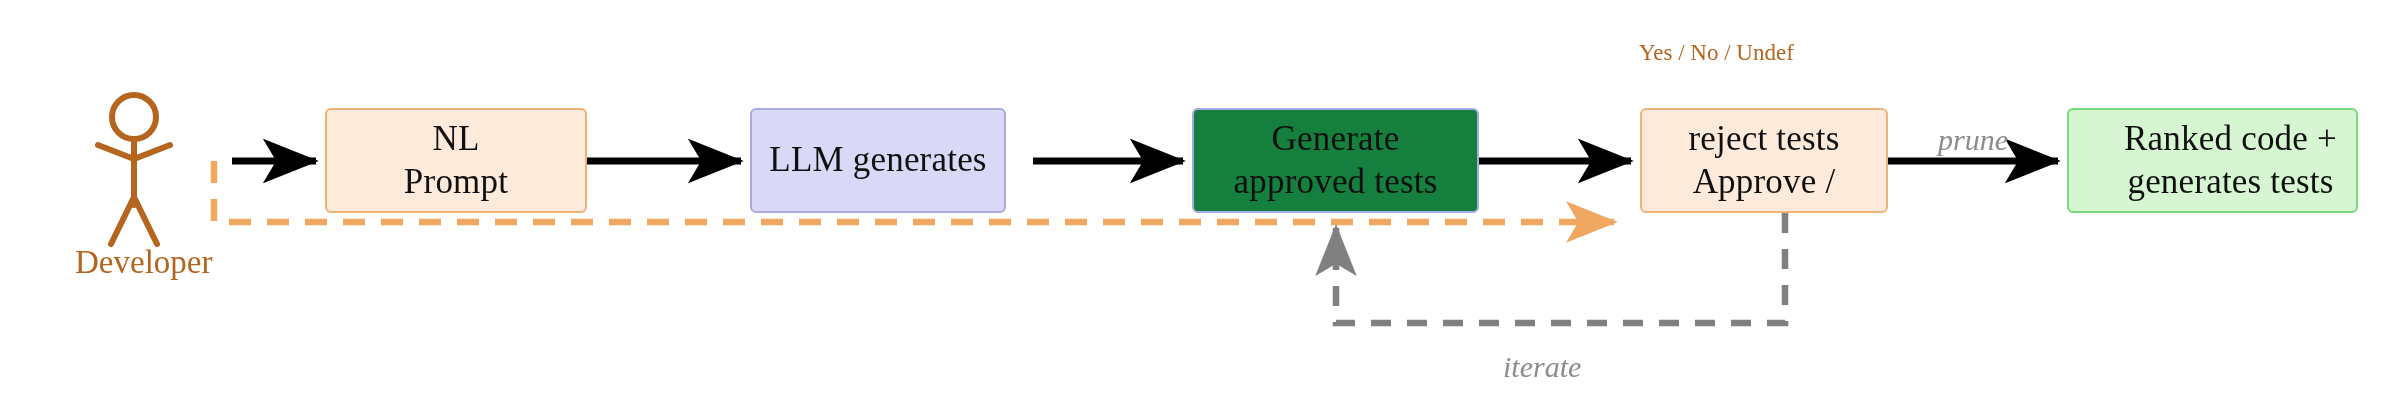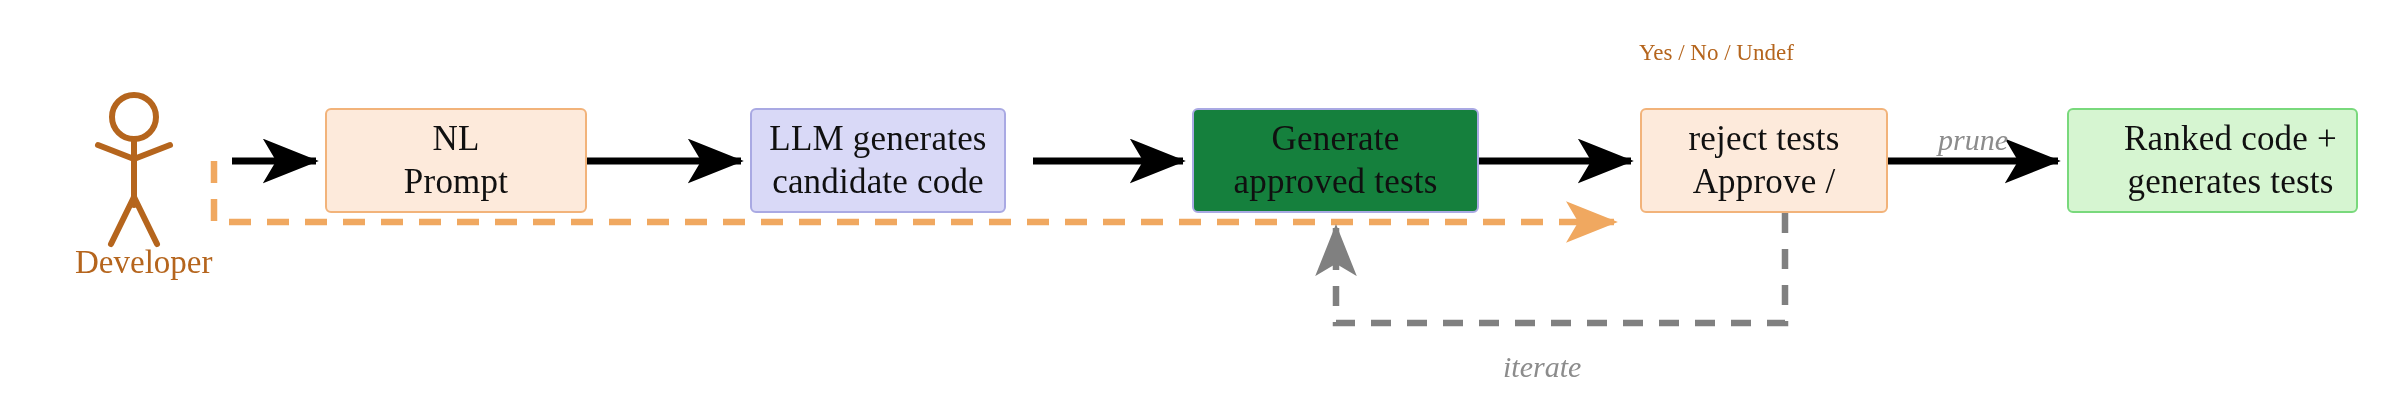--- a/index.html
+++ b/index.html
@@ -120,21 +120,20 @@
   <div class="edge-label" style="left:1938px; top:123px;text-align:center;">prune</div>
   <div class="edge-label" style="left:1503px; top:350px;">iterate</div>
 
   <div class="node" id="node-0" style="left:325px; top:108px; width:262px; height:105px; background:#fdeadb; border-color:#f2b37a;">
     <span class="ln">NL</span>
     <span class="ln">Prompt</span>
   </div>
 
   <div class="node" id="node-1" style="left:750px; top:108px; width:256px; height:105px; background:#d9d9f7; border-color:#a9a9e3;">
     <span class="ln">LLM generates</span>
-    <span class="ln">candidate code</span>
   </div>
 
   <div class="node" id="node-2" style="left:1192px; top:108px; width:287px; height:105px; background:#15803d; border-color:#a9a9e3;">
     <span class="ln">Generate</span>
     <span class="ln">approved tests</span>
   </div>
 
   <div class="node" id="node-3" style="left:1640px; top:108px; width:248px; height:105px; background:#fdeadb; border-color:#f2b37a;">
     <span class="ln">reject tests</span>
     <span class="ln">Approve /</span>

